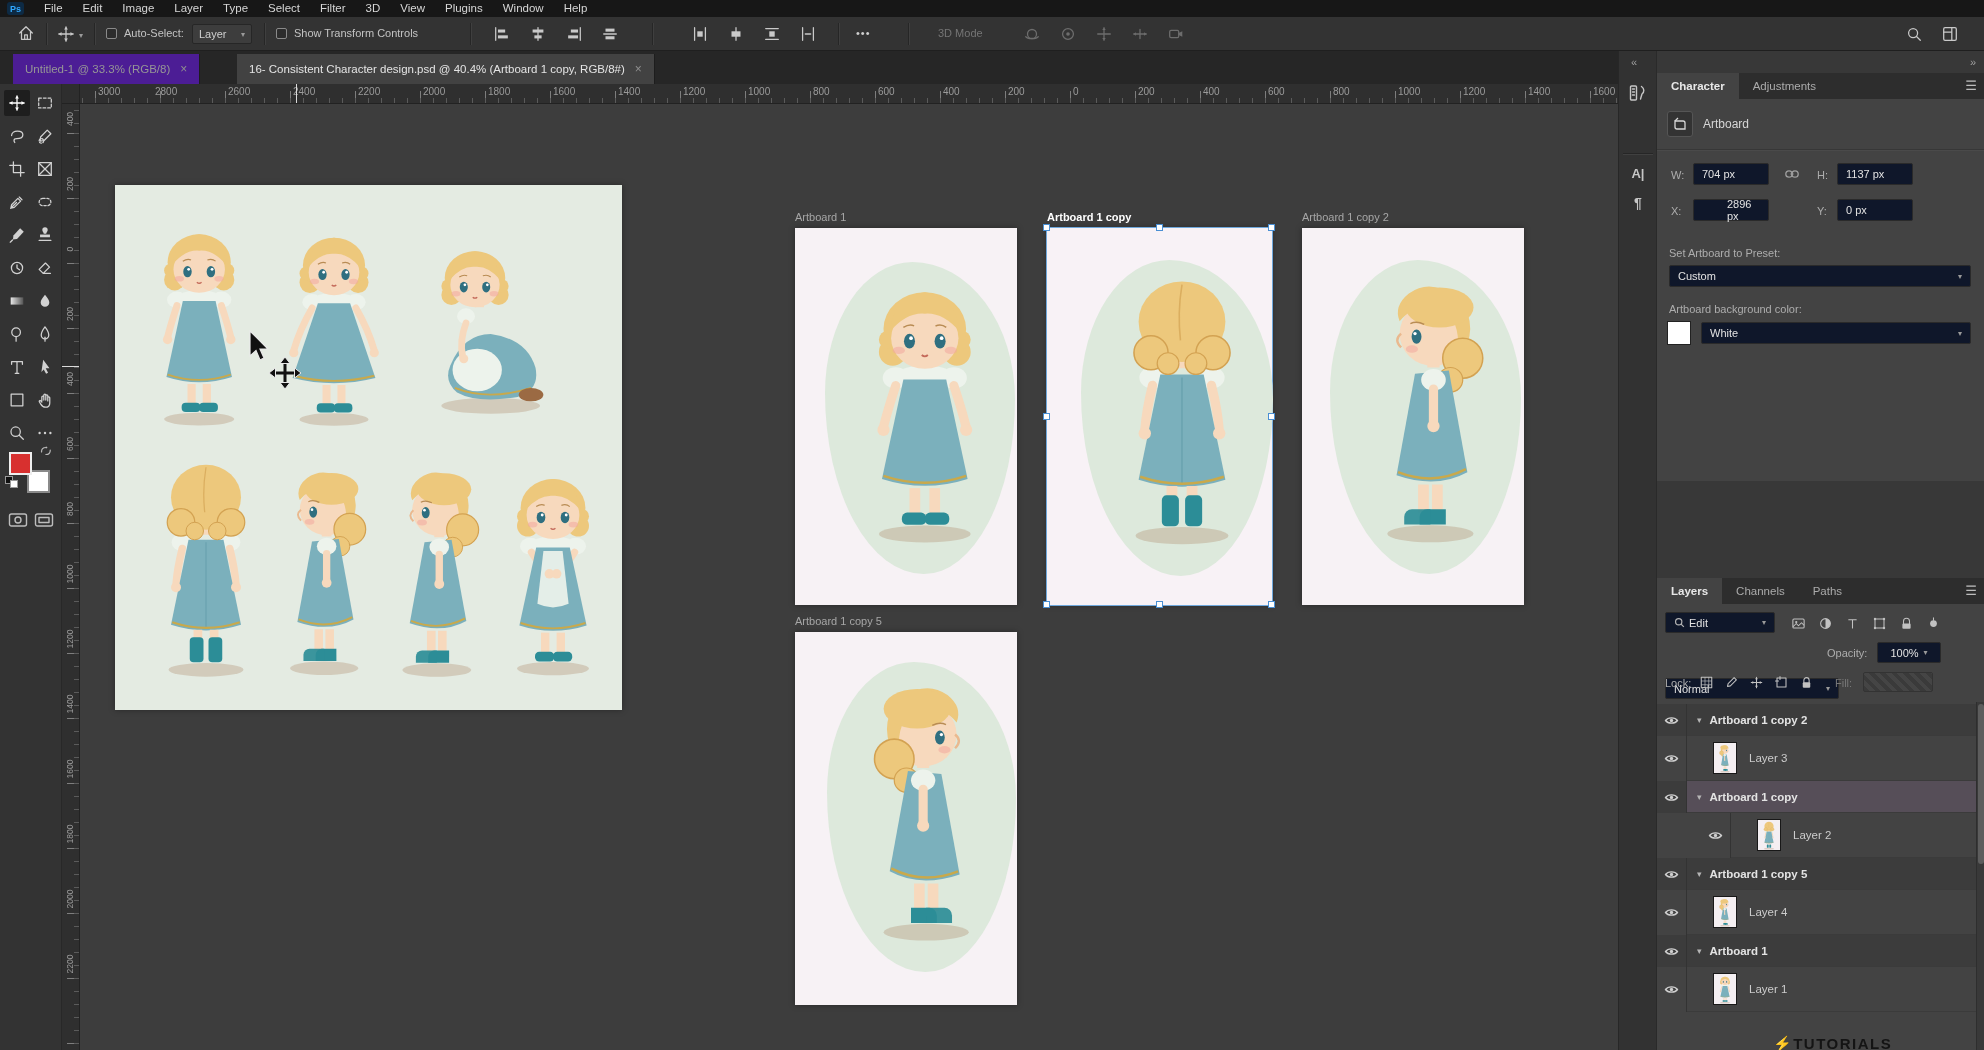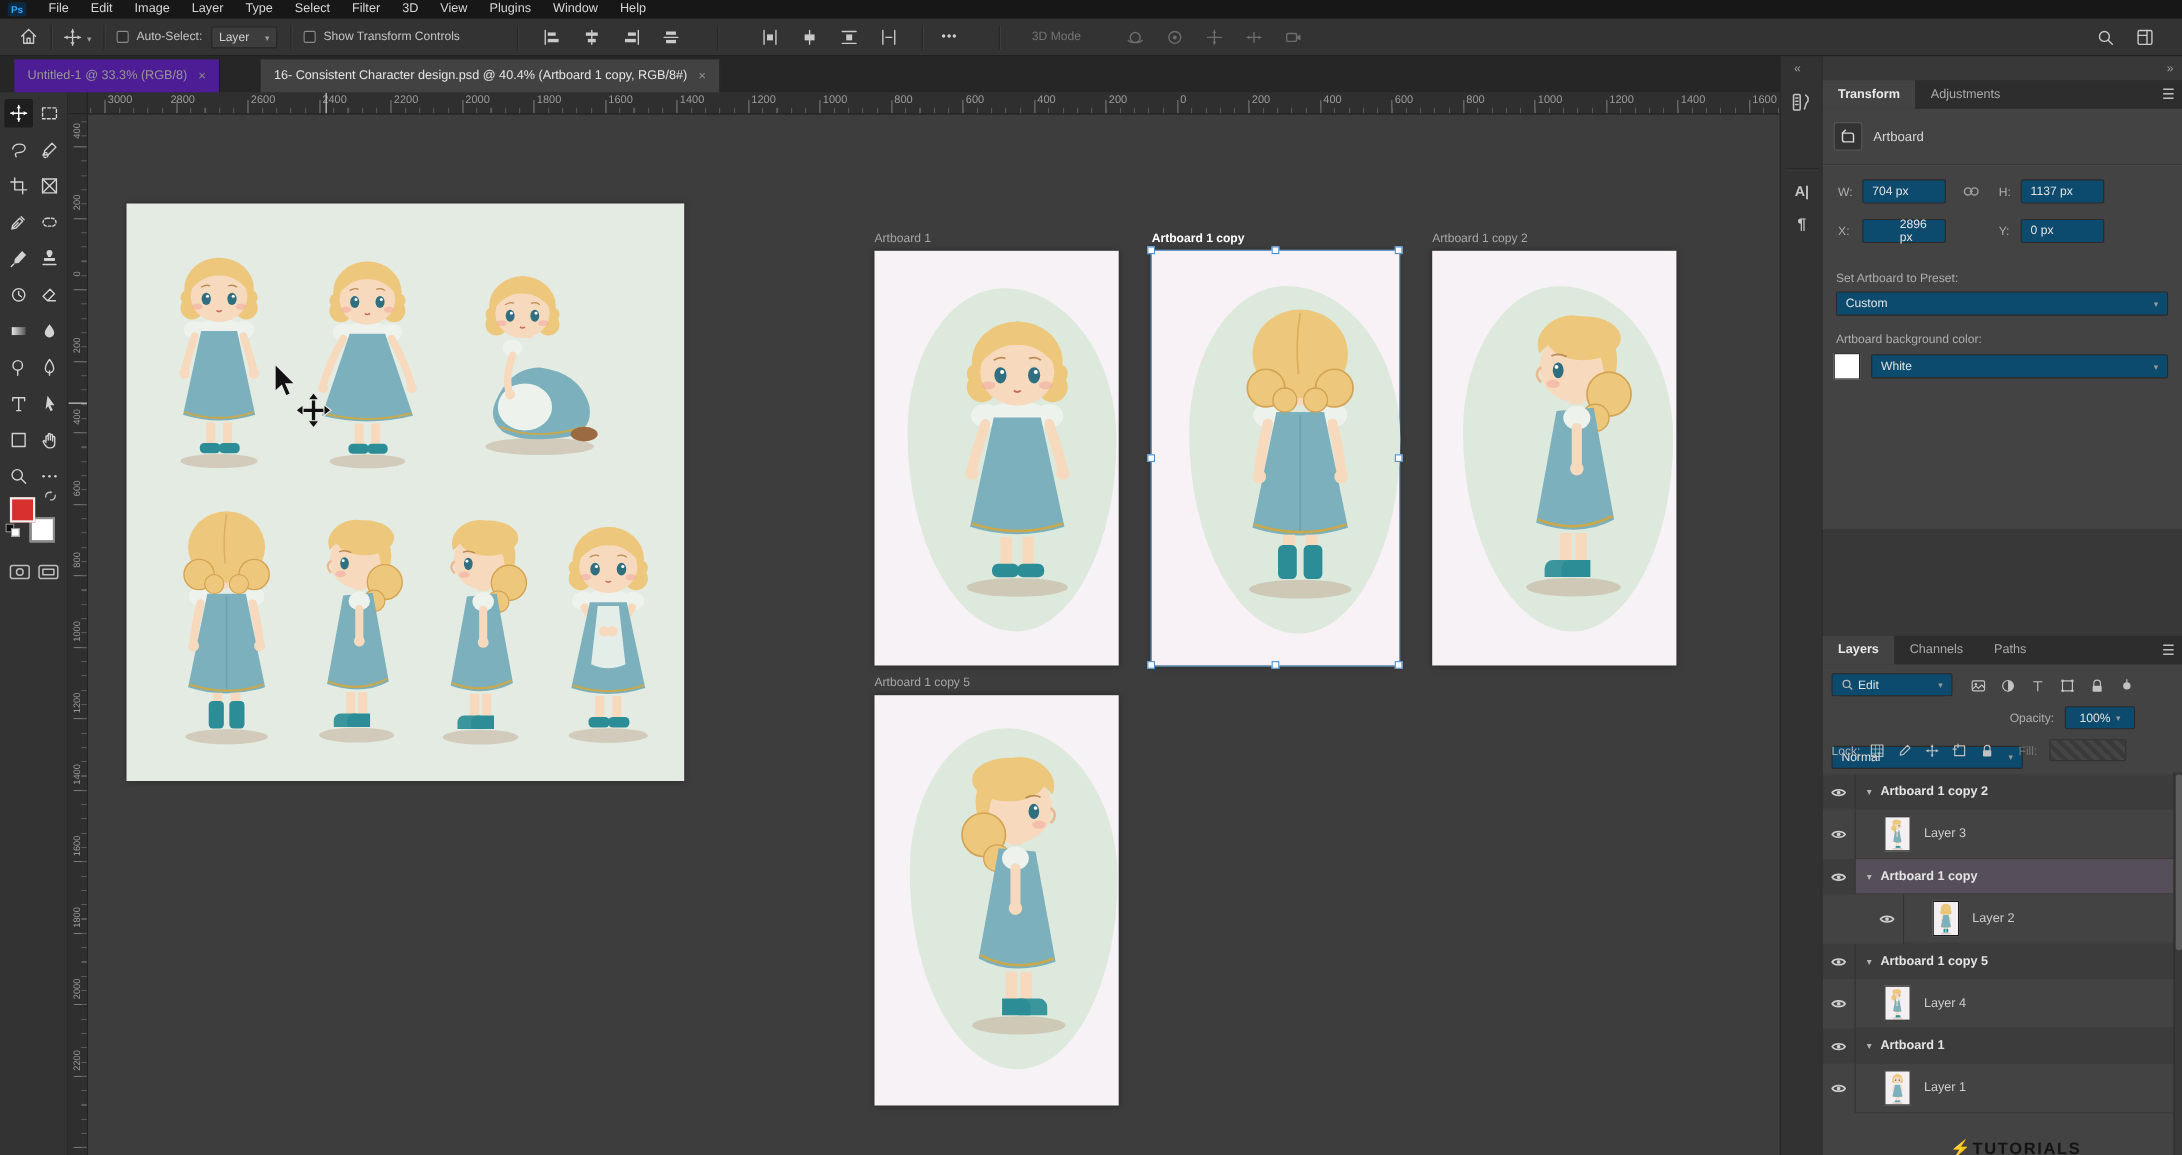--- a/index.html
+++ b/index.html
@@ -74,21 +74,21 @@
   .strip-icon { position:absolute; left:7px; width:24px; height:24px; color:#c6c6c6; display:flex; align-items:center; justify-content:center; font-size:13px;}
   .strip-icon svg { width:20px; height:20px; }
   
   #rightdock { left:1656px; top:51px; width:328px; height:999px; background:#383838; border-left:1px solid #2a2a2a; z-index:35;}
   .panel-tabbar { position:absolute; left:0; width:100%; height:26px; background:#2d2d2d; display:flex;}
   .panel-tab { padding:0 14px; line-height:26px; font-size:11.5px; color:#ababab;}
   .panel-tab.active { background:#434343; color:#e8e8e8; font-weight:bold;}
   .panel-menu { position:absolute; right:8px; top:7px; color:#bdbdbd; font-size:13px; line-height:12px;}
   .panel-body { position:absolute; left:0; width:100%; background:#434343;}
   .fld-label { position:absolute; font-size:11px; color:#adadad;}
-  .fld { position:absolute; height:22px; background:#0c4a6e; border:1px solid #2a2a2a; border-radius:2px;
+  .fld { position:absolute; height:22px; background:#0f172a; border:1px solid #2a2a2a; border-radius:2px;
     color:#e2e2e2; font-size:11px; display:flex; align-items:center; padding:0 8px;}
   .dd { justify-content:space-between; }
   .dd .caret{ color:#9a9a9a; }
   .section-label { position:absolute; font-size:11px; color:#adadad;}
   .hline { position:absolute; left:0; width:100%; height:1px; background:#373737; box-shadow:0 1px 0 #4a4a4a;}
   
   .mini-icon { position:absolute; width:22px; height:20px; color:#c2c2c2; display:flex; align-items:center; justify-content:center;}
   .mini-icon svg { width:15px; height:15px;}
   .layer-row { position:absolute; left:0; width:100%; }
   .eye-box { position:absolute; left:0; top:0; width:30px; height:100%; border-right:1px solid #333; display:flex; align-items:center; justify-content:center; color:#cfcfcf;}
@@ -772,21 +772,21 @@
       </div>
       <div class="abs" style="left: 4px; top: 102px; width: 30px; height: 1px; background: rgb(38, 38, 38); box-shadow: rgb(64, 64, 64) 0px 1px 0px;"></div>
     </div>
 
   <div id="rightdock" class="abs">
 
     <div class="abs" style="right:8px; top:5px; color:#9f9f9f; font-size:11px;">»</div>
 
     <div class="abs" id="props-panel" style="left:0; top:22px; width:328px; height:408px;">
       <div class="panel-tabbar" style="top:0;" id="props-tabs">
-          <div class="panel-tab active">Transform</div>
+          <div class="panel-tab active">Character</div>
           <div class="panel-tab">Adjustments</div>
           <div class="panel-menu">☰</div>
         </div>
       <div class="panel-body" style="top:26px; height:382px;">
         <div class="abs" style="left:10px; top:12px; width:26px; height:26px; background:#333; border:1px solid #555; border-radius:3px; display:flex; align-items:center; justify-content:center; color:#d8d8d8;">
           <svg width="16" height="16" viewBox="0 0 16 16">
               <path d="M3 5h8a2 2 0 012 2v6H5a2 2 0 01-2-2V5z" fill="none" stroke="currentColor" stroke-width="1.3"></path>
               <path d="M3 5l3-3" stroke="currentColor" stroke-width="1.3" fill="none"></path>
             </svg>
         </div>

